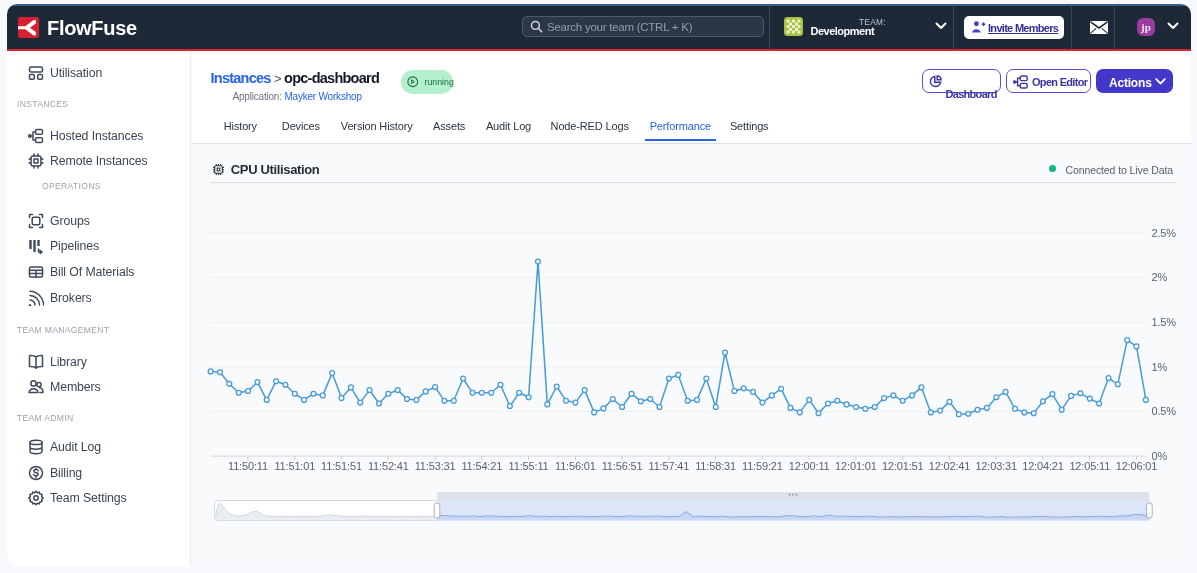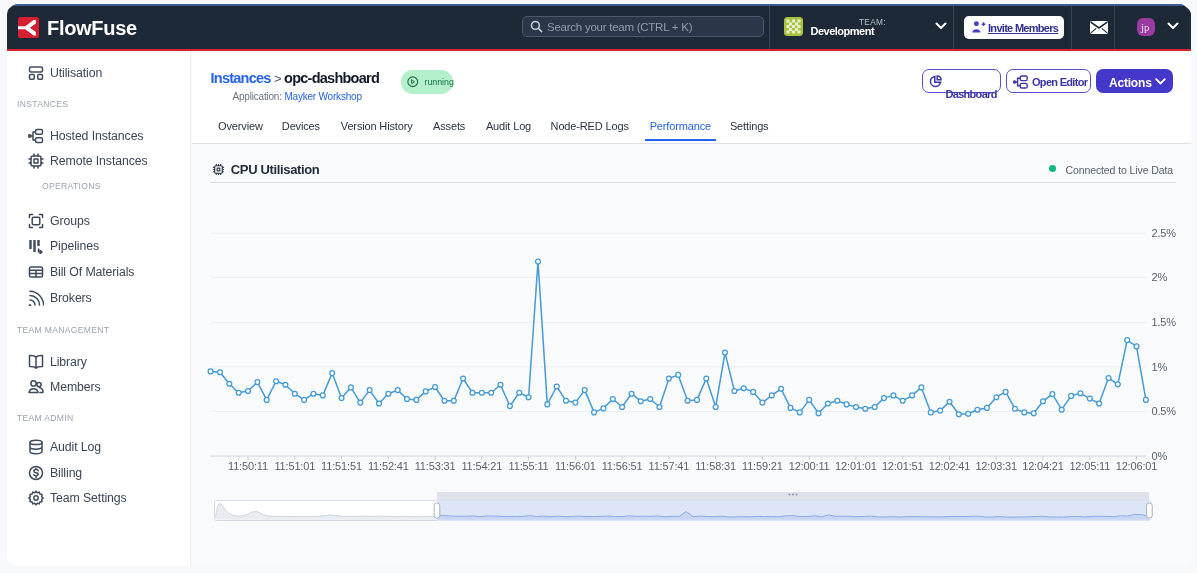--- a/index.html
+++ b/index.html
@@ -1,16 +1,16 @@
 <!DOCTYPE html>
 <html><head><meta charset="utf-8">
 <style>
 *{margin:0;padding:0;box-sizing:border-box;}
 html,body{width:1197px;height:573px;background:#f8f9fc;font-family:"Liberation Sans",sans-serif;-webkit-font-smoothing:antialiased;}
-#root{position:relative;width:1197px;height:573px;overflow:hidden;border-radius:30px;}
+#root{position:relative;width:1197px;height:573px;overflow:hidden;}
 .abs{position:absolute;}
 .win{position:absolute;left:6.5px;top:3.5px;width:1184px;height:562.5px;background:#f9fafb;border-radius:10px;overflow:hidden;}
 .topline{position:absolute;left:0;top:0;width:100%;height:2px;background:#3d5c8f;}
 .hdr{position:absolute;left:0;top:2px;width:100%;height:45px;background:#1e2937;border-bottom:2px solid #d92231;}
 .sidebar{position:absolute;left:0;top:47px;width:184.5px;height:515.5px;background:#fff;border-right:1px solid #e9ebef;}
 .mainwhite{position:absolute;left:185.5px;top:47px;width:998.5px;height:93.5px;background:#fff;border-bottom:1px solid #dee1e6;}
 .txt{position:absolute;white-space:nowrap;}
 .navrow{position:absolute;height:20px;line-height:20px;font-size:12.3px;letter-spacing:-0.1px;color:#3b4656;left:28px;white-space:nowrap;}
 .navrow svg{position:absolute;left:0;top:2px;}
 .navrow span{position:absolute;left:22px;top:0;}
@@ -80,21 +80,21 @@
 </svg>
 <div class="txt" style="left:988px;top:21.5px;font-size:11px;letter-spacing:-0.7px;font-weight:700;color:#322f92;text-decoration:underline;">Invite Members</div>
 
 <svg class="abs" style="left:1089.5px;top:20.5px" width="18" height="13" viewBox="0 0 18 13">
   <rect width="18" height="13" rx="2" fill="#fff"></rect>
   <path d="M0.8,1.2 L9,7 L17.2,1.2" fill="none" stroke="#1e2937" stroke-width="1.6"></path>
   <path d="M0.9,11.9 L6.2,7.4 M17.1,11.9 L11.8,7.4" stroke="#1e2937" stroke-width="1.1"></path>
 </svg>
 
 <div class="abs" style="left:1136.8px;top:17.8px;width:18.6px;height:18.6px;border-radius:6px;background:#9b3aa0;"></div>
-<div class="txt" style="left:1141px;top:21px;font-size:11px;font-weight:400;color:#efe3ee;font-family:'Liberation Serif',serif;">jp</div>
+<div class="txt" style="left:1141px;top:21px;font-size:11px;font-weight:700;color:#efe3ee;font-family:'Liberation Serif',serif;">jp</div>
 <svg class="abs" style="left:1166.5px;top:22px" width="12" height="8" viewBox="0 0 12 8">
       <path d="M1.5,1.5 L6,6 L10.5,1.5" fill="none" stroke="#fff" stroke-width="2" stroke-linecap="round" stroke-linejoin="round"></path>
     </svg>
 
 <div class="navrow" style="top:62.6px;">
       <svg width="16" height="16" viewBox="0 0 16 16">
         <g fill="none" stroke="#3e4a5b" stroke-width="1.5" stroke-linecap="round" stroke-linejoin="round">
           <rect x="1.5" y="2" width="13" height="5" rx="1.5"></rect>
           <rect x="1.5" y="9.5" width="4.8" height="4.8" rx="1"></rect>
           <rect x="9.7" y="9.5" width="4.8" height="4.8" rx="1.2"></rect>
@@ -236,21 +236,21 @@
   </g>
 </svg>
 <div class="txt" style="left:1032px;top:76px;font-size:11px;letter-spacing:-0.7px;font-weight:700;color:#3b35a8;">Open Editor</div>
 
 <div class="abs" style="left:1096px;top:68.5px;width:77px;height:24.5px;background:#4338ca;border-radius:7px;"></div>
 <div class="txt" style="left:1109px;top:75.5px;font-size:12px;letter-spacing:-0.2px;font-weight:700;color:#fff;">Actions</div>
 <svg class="abs" style="left:1155px;top:77.5px" width="11" height="7" viewBox="0 0 11 7">
       <path d="M1.2,1.2 L5.5,5.5 L9.8,1.2" fill="none" stroke="#fff" stroke-width="1.8" stroke-linecap="round" stroke-linejoin="round"></path>
     </svg>
 
-<div class="tab" style="left:240.4px;">Overview</div>
+<div class="tab" style="left:240.4px;">History</div>
 <div class="tab" style="left:300.9px;">Devices</div>
 <div class="tab" style="left:376.7px;">Version History</div>
 <div class="tab" style="left:449.1px;">Assets</div>
 <div class="tab" style="left:508.5px;">Audit Log</div>
 <div class="tab" style="left:589.7px;">Node-RED Logs</div>
 <div class="tab" style="left:680.3px;color:#2563eb;">Performance</div>
 <div class="tab" style="left:749.2px;">Settings</div>
 <div class="abs" style="left:644.9px;top:138.8px;width:71.3px;height:2.2px;background:#2563eb;"></div>
 
 <svg class="abs" style="left:211.5px;top:162.5px" width="13" height="13" viewBox="0 0 24 24">

